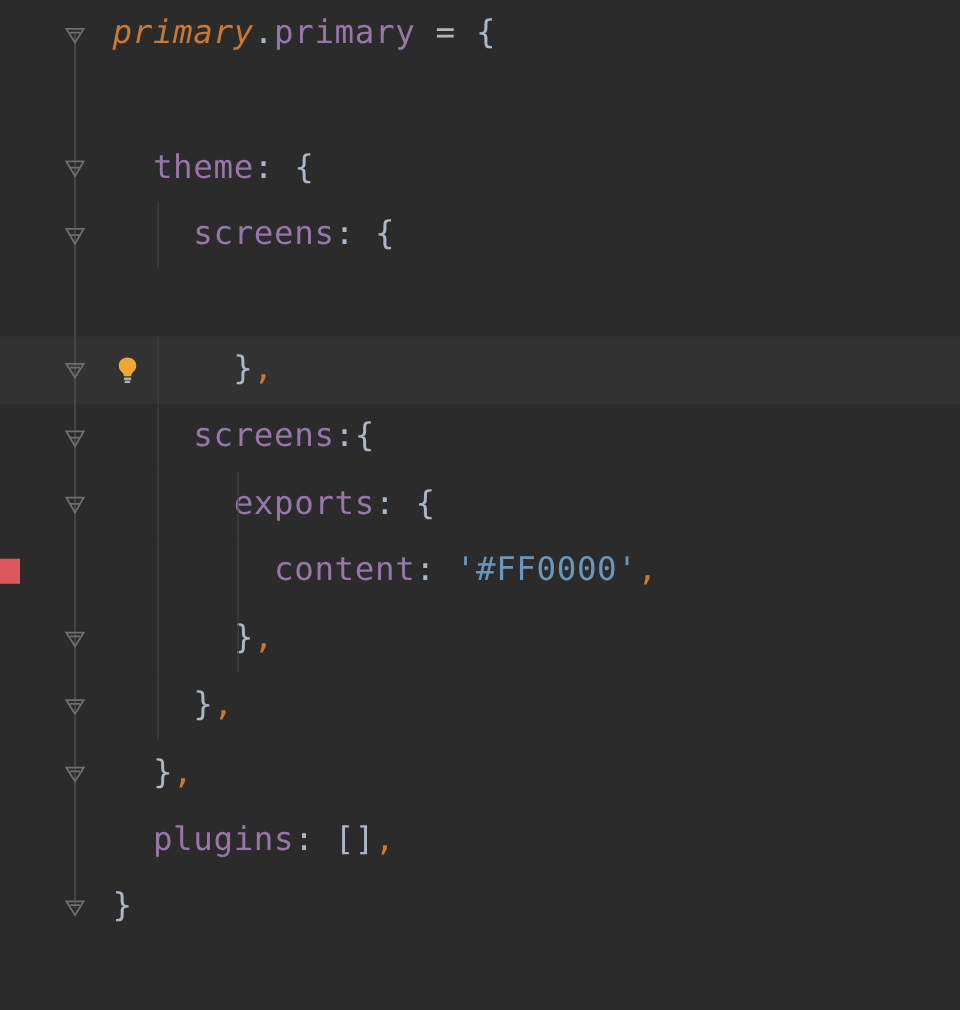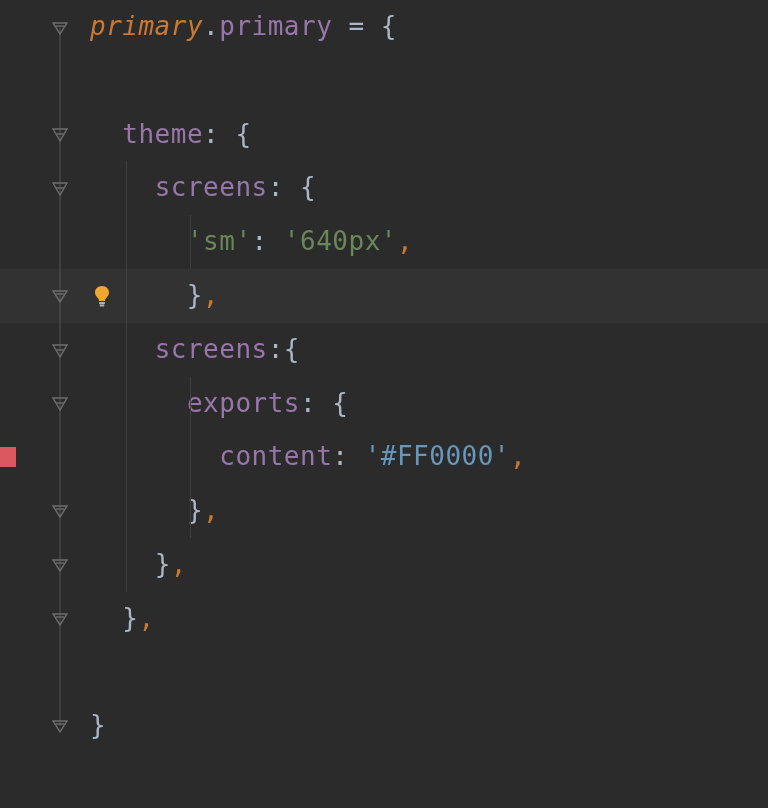--- a/index.html
+++ b/index.html
@@ -152,21 +152,20 @@
     </div>
     <div class="code"><span class="indent-guide" style="left:36px;"></span>    <span class="prop">screens</span><span class="op">: </span><span class="brkt">{</span></div>
   </div>
 
   <div class="line">
     <div class="gutter">
       <div class="fold-col">
           <div class="fold-line-v" style="top:0;bottom:0;"></div>
         </div>
     </div>
-    <div class="code"><span class="indent-guide" style="left:36px;"></span><span class="indent-guide" style="left:100px;"></span>      <span class="str">'sm'</span><span class="op">: </span><span class="str">'640px'</span><span class="comma">,</span></div>
   </div>
 
 
   <div class="line highlight">
     <div class="gutter">
       <div class="fold-col">
         <div class="fold-line-v" style="top:0;bottom:0;"></div>
         <div class="fold-icon" style="top:50%;transform:translate(-50%,-50%);">
           <svg viewBox="0 0 18 18">
               <polygon points="2,4 16,4 9,15" fill="none" stroke="#6e6e6e" stroke-width="1.4"></polygon>
@@ -269,20 +268,21 @@
     </div>
     <div class="code">  <span class="brkt">}</span><span class="comma">,</span></div>
   </div>
 
   <div class="line">
     <div class="gutter">
       <div class="fold-col">
           <div class="fold-line-v" style="top:0;bottom:0;"></div>
         </div>
     </div>
+    <div class="code">  <span class="prop">plugins</span><span class="op">: </span><span class="brkt">[</span><span class="brkt">]</span><span class="comma">,</span></div>
   </div>
 
   <div class="line">
     <div class="gutter">
       <div class="fold-col">
         <div class="fold-line-v" style="top:0;bottom:50%;"></div>
         <div class="fold-icon" style="top:50%;transform:translate(-50%,-50%);">
           <svg viewBox="0 0 18 18">
               <polygon points="2,4 16,4 9,15" fill="none" stroke="#6e6e6e" stroke-width="1.4"></polygon>
               <line x1="5" y1="7" x2="13" y2="7" stroke="#6e6e6e" stroke-width="1.4"></line>

